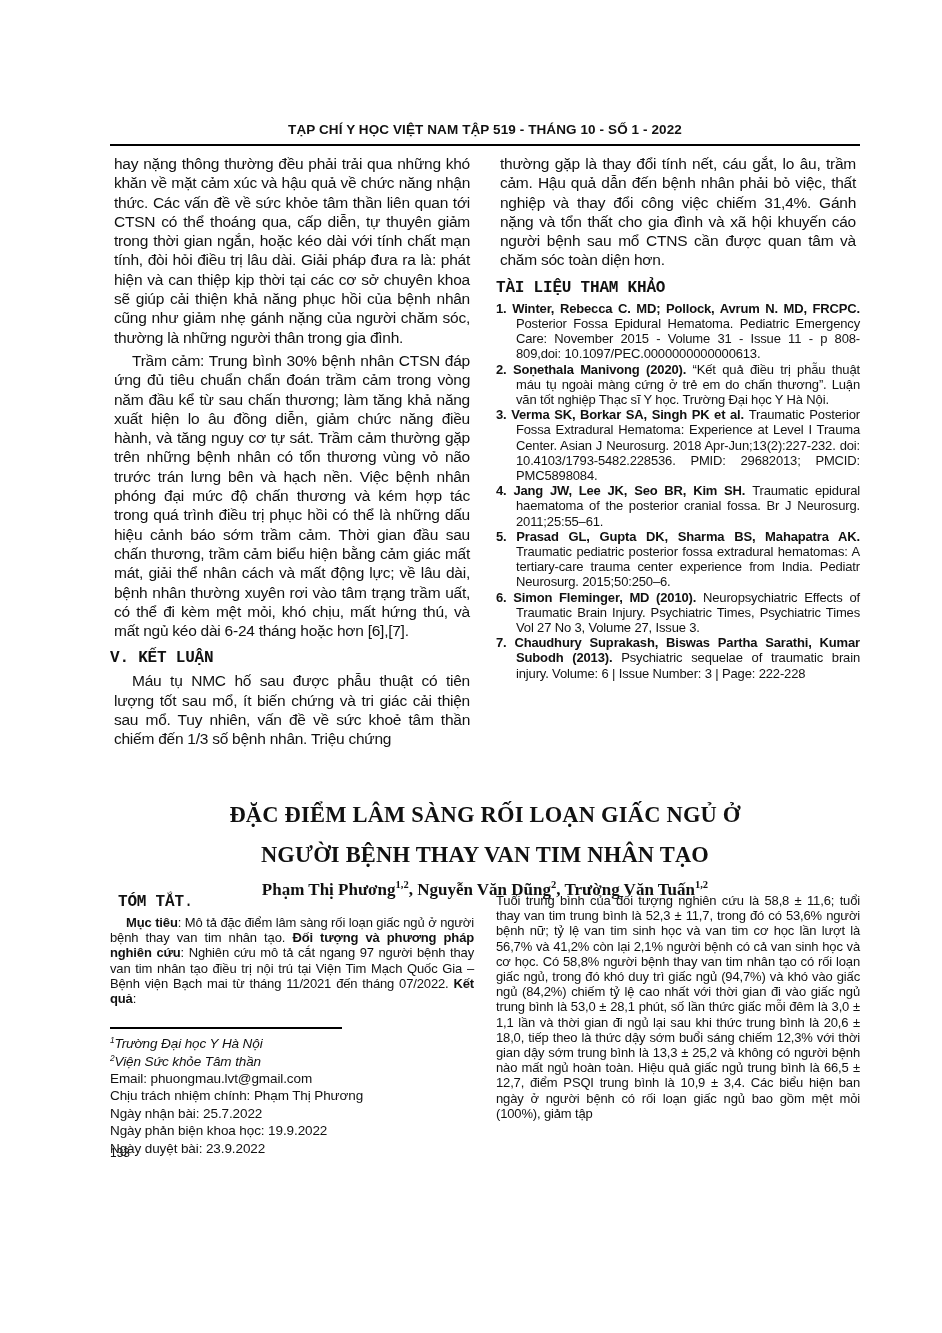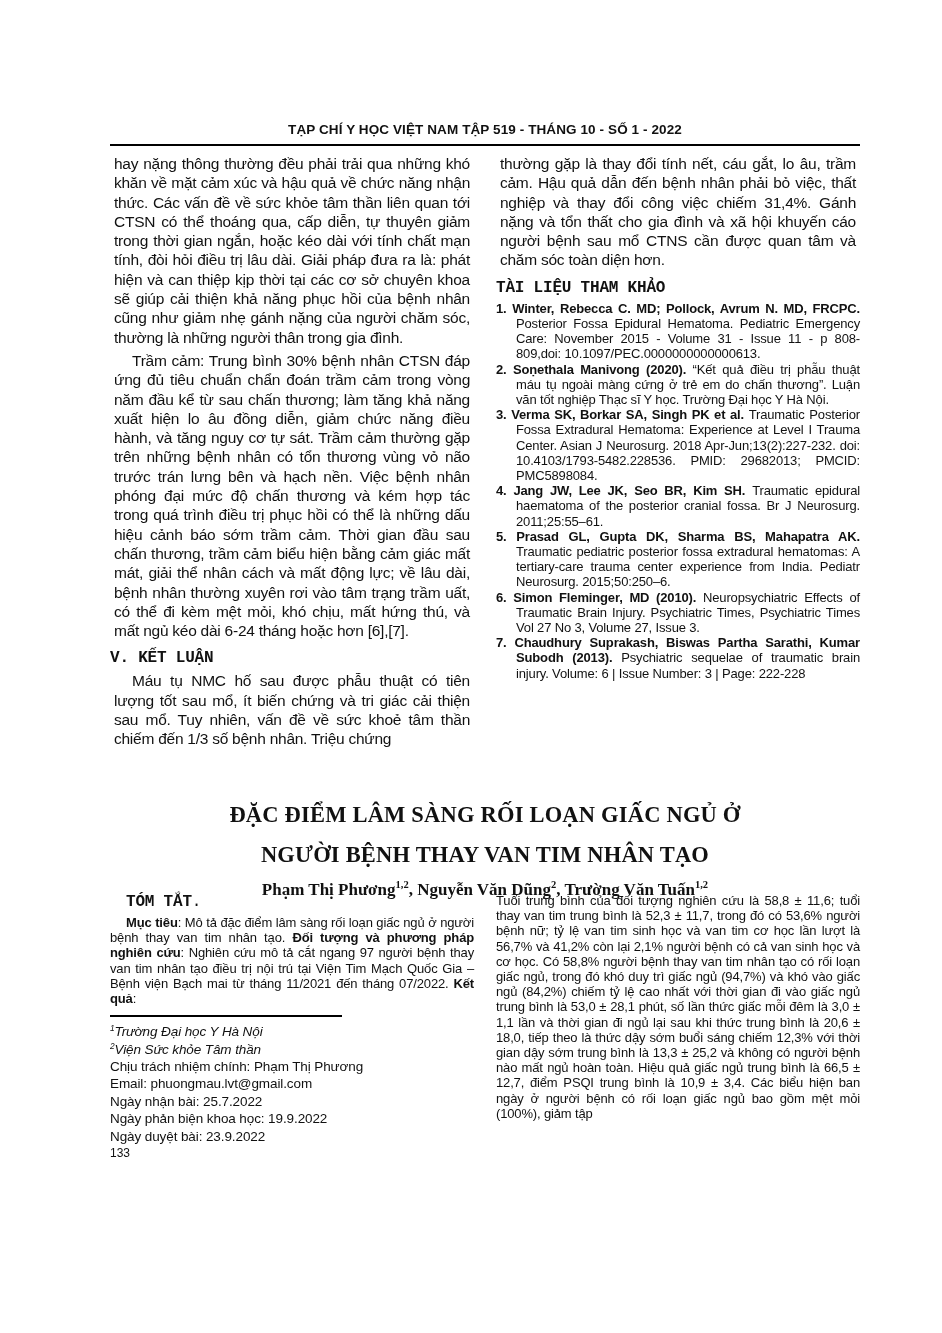--- a/index.html
+++ b/index.html
@@ -88,25 +88,25 @@
 
   
   .abstract-par {
     font-size: 13px;
     line-height: 15.2px;
     letter-spacing: -0.15px;
     text-align: justify;
     margin: 0;
   }
   .abstract-par.indent { text-indent: 16px; }
-  .tomtat-heading { margin: 0 0 4px 16px; }
+  .tomtat-heading { margin: 0 0 4px 8px; }
 
   
   .footnote {
-    margin-top: 9px;
+    margin-top: 21px;
     font-size: 13.5px;
     line-height: 17.4px;
     letter-spacing: -0.1px;
   }
   .fn-sep {
     width: 232px;
     border-top: 2px solid #000;
     margin-bottom: 6px;
   }
   .fn-aff { font-style: italic; }
@@ -161,22 +161,22 @@
     <div class="col">
       <div class="sec-heading tomtat-heading"><span>TÓM TẮT</span><span style="font-weight:normal">.</span></div>
       <p class="abstract-par indent"><span class="b">Mục tiêu</span><span>: Mô tả đặc điểm lâm sàng rối loạn giấc ngủ ở người bệnh thay van tim nhân tạo. </span><span class="b">Đối tượng và phương pháp nghiên cứu</span><span>: Nghiên cứu mô tả cắt ngang 97 người bệnh thay van tim nhân tạo điều trị nội trú tại Viện Tim Mạch Quốc Gia – Bệnh viện Bạch mai từ tháng 11/2021 đến tháng 07/2022. </span><span class="b">Kết quả</span><span>:</span></p>
       <div class="footnote">
         <div class="fn-sep"></div>
         <div>
             <div class="fn-aff"><sup>1</sup><span>Trường Đại học Y Hà Nội</span></div>
             <div class="fn-aff"><sup>2</sup><span>Viện Sức khỏe Tâm thần</span></div>
           </div>
         <div>
+            <div class="fn-line">Email: phuongmau.lvt@gmail.com</div>
             <div class="fn-line">Chịu trách nhiệm chính: Phạm Thị Phương</div>
-            <div class="fn-line">Email: phuongmau.lvt@gmail.com</div>
             <div class="fn-line">Ngày nhận bài: 25.7.2022</div>
             <div class="fn-line">Ngày phản biện khoa học: 19.9.2022</div>
             <div class="fn-line">Ngày duyệt bài: 23.9.2022</div>
           </div>
       </div>
     </div>
     <div class="col">
       <p class="abstract-par">Tuổi trung bình của đối tượng nghiên cứu là 58,8 ± 11,6; tuổi thay van tim trung bình là 52,3 ± 11,7, trong đó có 53,6% người bệnh nữ; tỷ lệ van tim sinh học và van tim cơ học lần lượt là 56,7% và 41,2% còn lại 2,1% người bệnh có cả van sinh học và cơ học. Có 58,8% người bệnh thay van tim nhân tạo có rối loạn giấc ngủ, trong đó khó duy trì giấc ngủ (94,7%) và khó vào giấc ngủ (84,2%) chiếm tỷ lệ cao nhất với thời gian đi vào giấc ngủ trung bình là 53,0 ± 28,1 phút, số lần thức giấc mỗi đêm là 3,0 ± 1,1 lần và thời gian đi ngủ lại sau khi thức trung bình là 20,6 ± 18,0, tiếp theo là thức dậy sớm buổi sáng chiếm 12,3% với thời gian dậy sớm trung bình là 13,3 ± 25,2 và không có người bệnh nào mất ngủ hoàn toàn. Hiệu quả giấc ngủ trung bình là 66,5 ± 12,7, điểm PSQI trung bình là 10,9 ± 3,4. Các biểu hiện ban ngày ở người bệnh có rối loạn giấc ngủ bao gồm mệt mỏi (100%), giảm tập</p>
     </div>
   </div>

